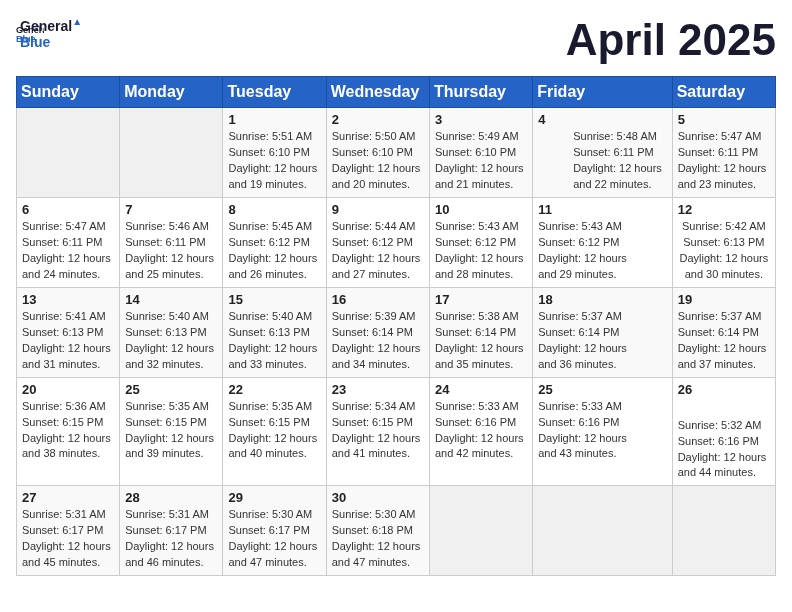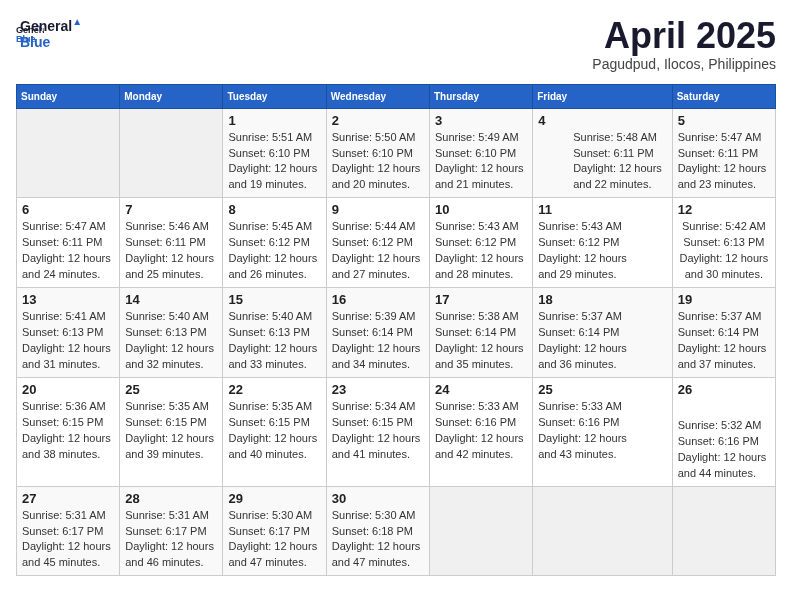--- a/index.html
+++ b/index.html
@@ -22,40 +22,40 @@
       gap: 4px;
     }
     .logo-icon {
       width: 28px;
       height: 28px;
     }
     .title-block {
       text-align: right;
     }
     .main-title {
-      font-size: 36px;
+      font-size: 44px;
       font-weight: bold;
       color: #1a1a2e;
       line-height: 1.1;
     }
     .subtitle {
       font-size: 14px;
       color: #444;
     }
     table {
       width: 100%;
       border-collapse: collapse;
       font-size: 11px;
     }
     thead tr th {
       background-color: #2563c7;
       color: #fff;
       padding: 6px 4px;
       text-align: left;
-      font-size: 10px;
+      font-size: 16px;
       font-weight: bold;
       border: 1px solid #1a4fa0;
     }
     tbody tr {
       vertical-align: top;
     }
     tbody tr td {
       border: 1px solid #ccc;
       padding: 4px 5px;
       min-height: 70px;
@@ -91,21 +91,20 @@
       <polygon points="28,8 38,14 33,8" fill="#2563c7"></polygon>
     </svg>
 
     <div style="line-height:1.2; margin-left:-28px;">
       <div style="font-size:14px; font-weight:bold; color:#1a1a2e;">General<span style="color:#2563c7; font-size:10px; vertical-align:super;">▲</span></div>
       <div style="font-size:14px; font-weight:bold; color:#2563c7;">Blue</div>
     </div>
   </div>
   <div class="title-block">
     <div class="main-title">April 2025</div>
-    <div class="subtitle">Pagudpud, Ilocos, Philippines</div>
   </div>
 </div>
 
 <table>
   <thead>
     <tr id="header-row">
         <th>Sunday</th>
         <th>Monday</th>
         <th>Tuesday</th>
         <th>Wednesday</th>

